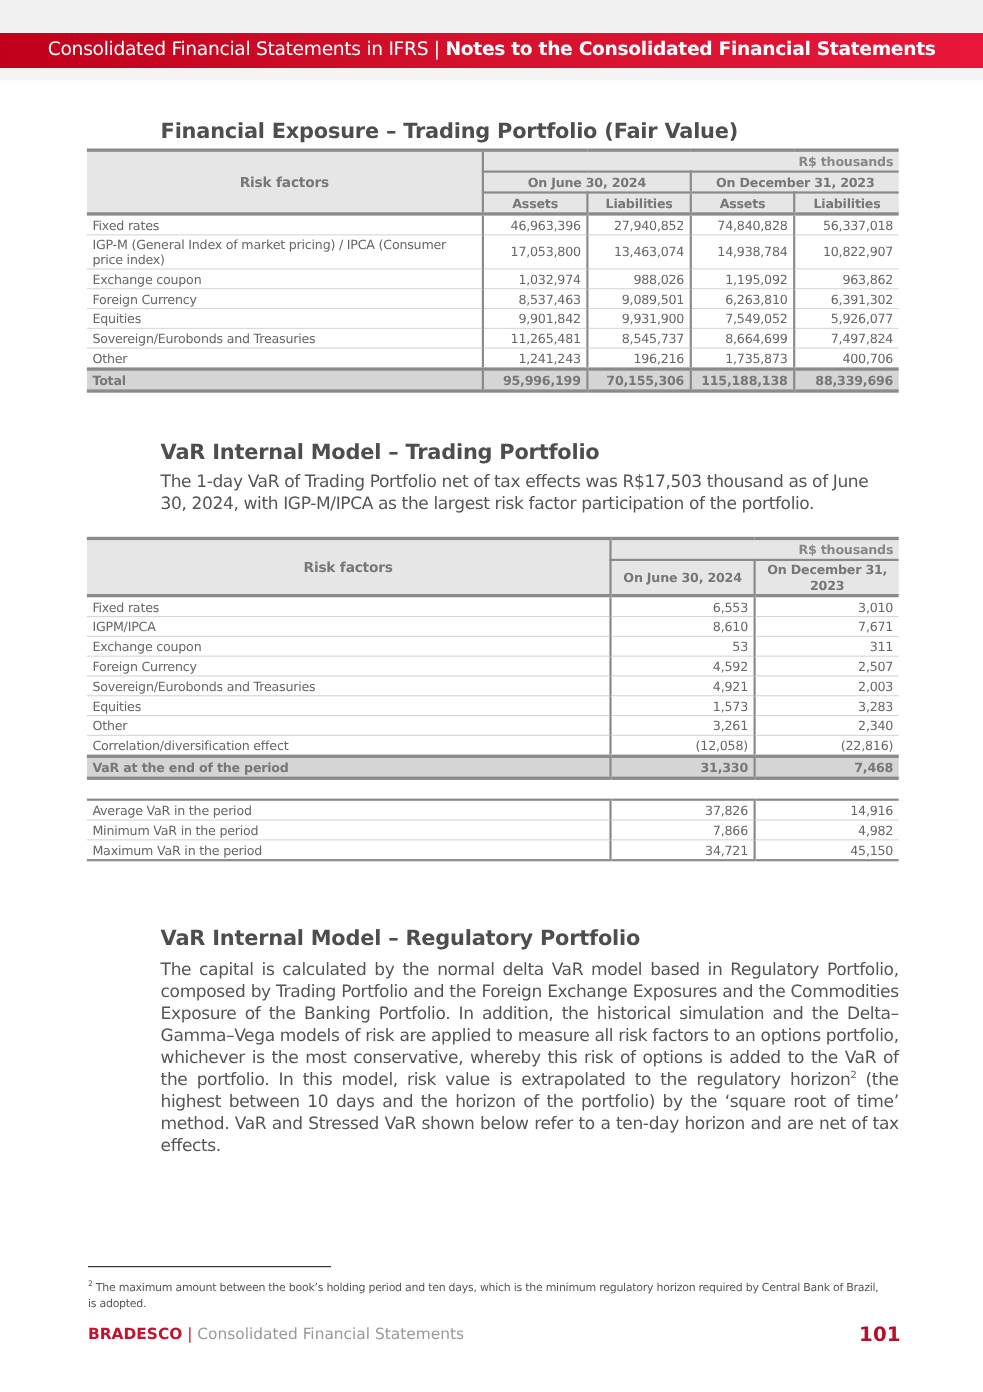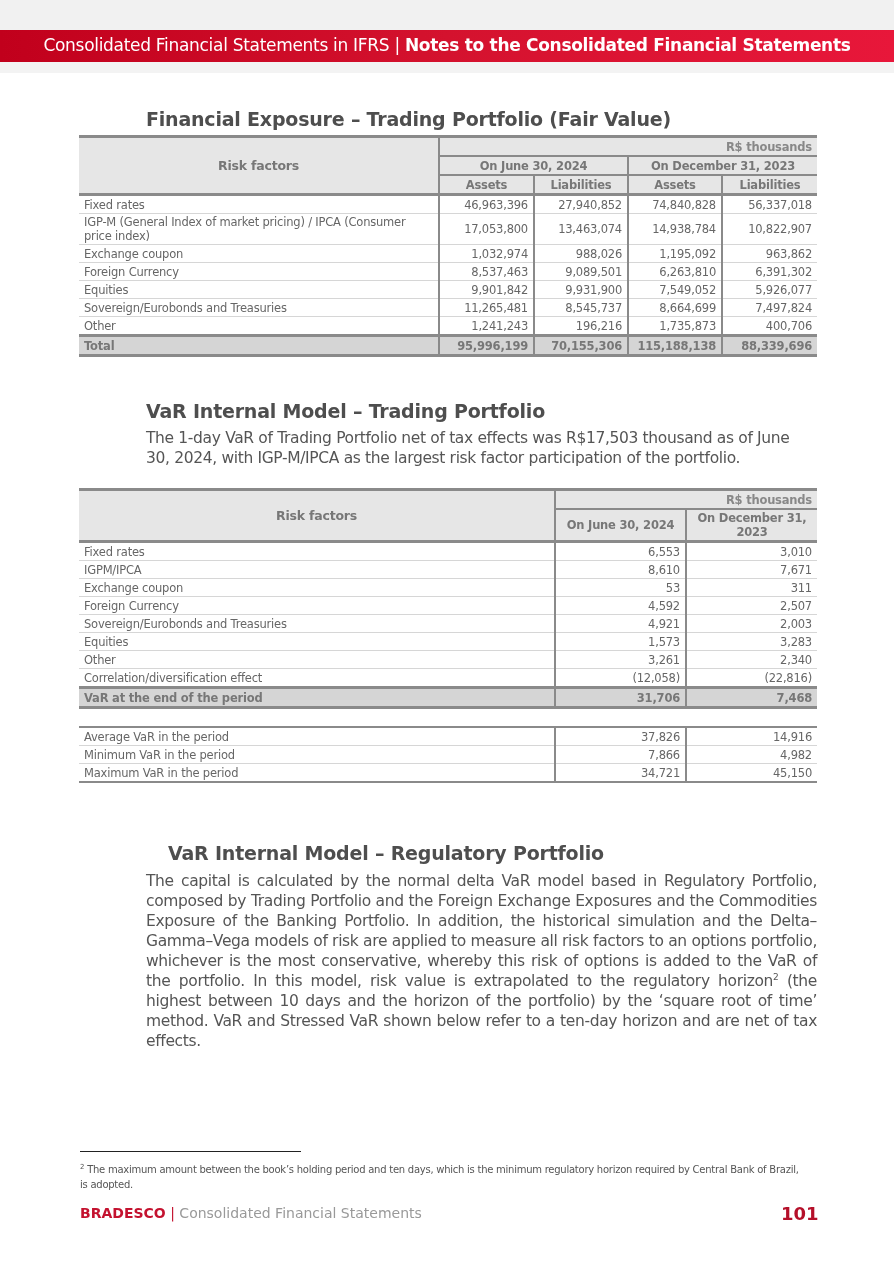--- a/index.html
+++ b/index.html
@@ -200,21 +200,21 @@
       <td class="num vsep">3,261</td>
       <td class="num vsep">2,340</td>
     </tr>
     <tr class="body">
       <td style="border-bottom:none">Correlation/diversification effect</td>
       <td class="num vsep" style="border-bottom:none">(12,058)</td>
       <td class="num vsep" style="border-bottom:none">(22,816)</td>
     </tr>
     <tr class="total">
       <td>VaR at the end of the period</td>
-      <td class="num vsep">31,706</td>
+      <td class="num vsep">31,330</td>
       <td class="num vsep">7,468</td>
     </tr>
   </tbody>
 </table>
 
 <table id="t3">
   <colgroup>
     <col style="width:476px">
       <col style="width:131px">
       <col style="width:131px">
@@ -231,21 +231,21 @@
       <td class="num vsep">4,982</td>
     </tr>
     <tr>
       <td>Maximum VaR in the period</td>
       <td class="num vsep">34,721</td>
       <td class="num vsep">45,150</td>
     </tr>
   </tbody>
 </table>
 
-<div class="h2" style="top:842px;margin-left:22px;">VaR Internal Model – Regulatory Portfolio</div>
+<div class="h2" style="top:842px;">VaR Internal Model – Regulatory Portfolio</div>
 <div class="para justify" style="top:871px;"><span>The capital is calculated by the normal delta VaR model based in Regulatory Portfolio, composed by Trading Portfolio and the Foreign Exchange Exposures and the Commodities Exposure of the Banking Portfolio. In addition, the historical simulation and the Delta–Gamma–Vega models of risk are applied to measure all risk factors to an options portfolio, whichever is the most conservative, whereby this risk of options is added to the VaR of the portfolio. In this model, risk value is extrapolated to the regulatory horizon</span><sup class="ref">2</sup><span> (the highest between 10 days and the horizon of the portfolio) by the ‘square root of time’ method. VaR and Stressed VaR shown below refer to a ten-day horizon and are net of tax effects.</span></div>
 
 <div class="fnline"></div>
 <div class="footnote"><sup>2</sup><span> The maximum amount between the book’s holding period and ten days, which is the minimum regulatory horizon required by Central Bank of Brazil, is adopted.</span></div>
 
 <div class="footer">
   <span class="brand">BRADESCO</span>
   <span class="sep">|</span>
   <span>Consolidated Financial Statements</span>
 </div>

